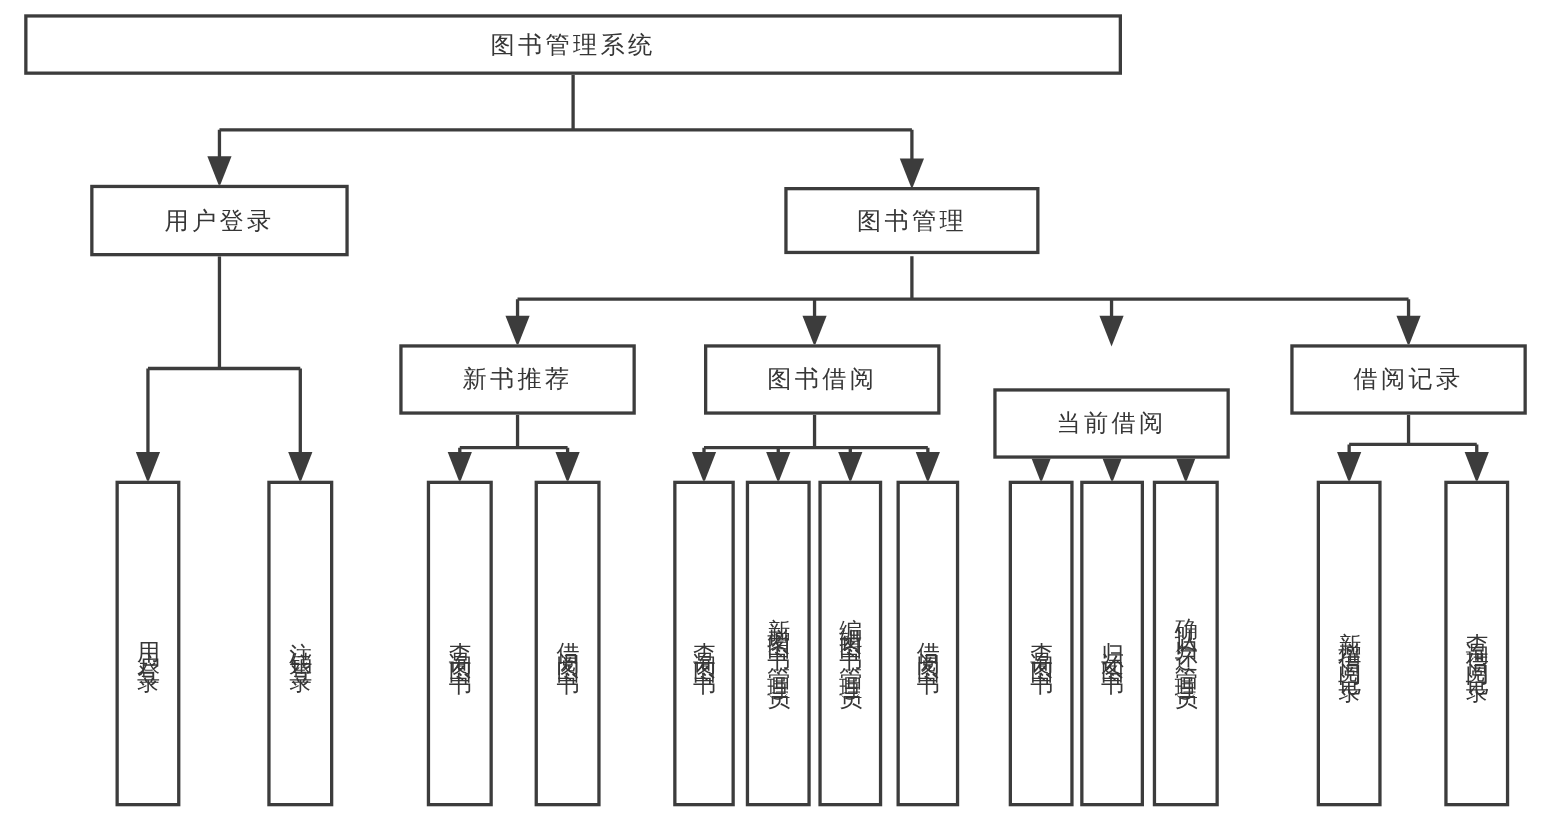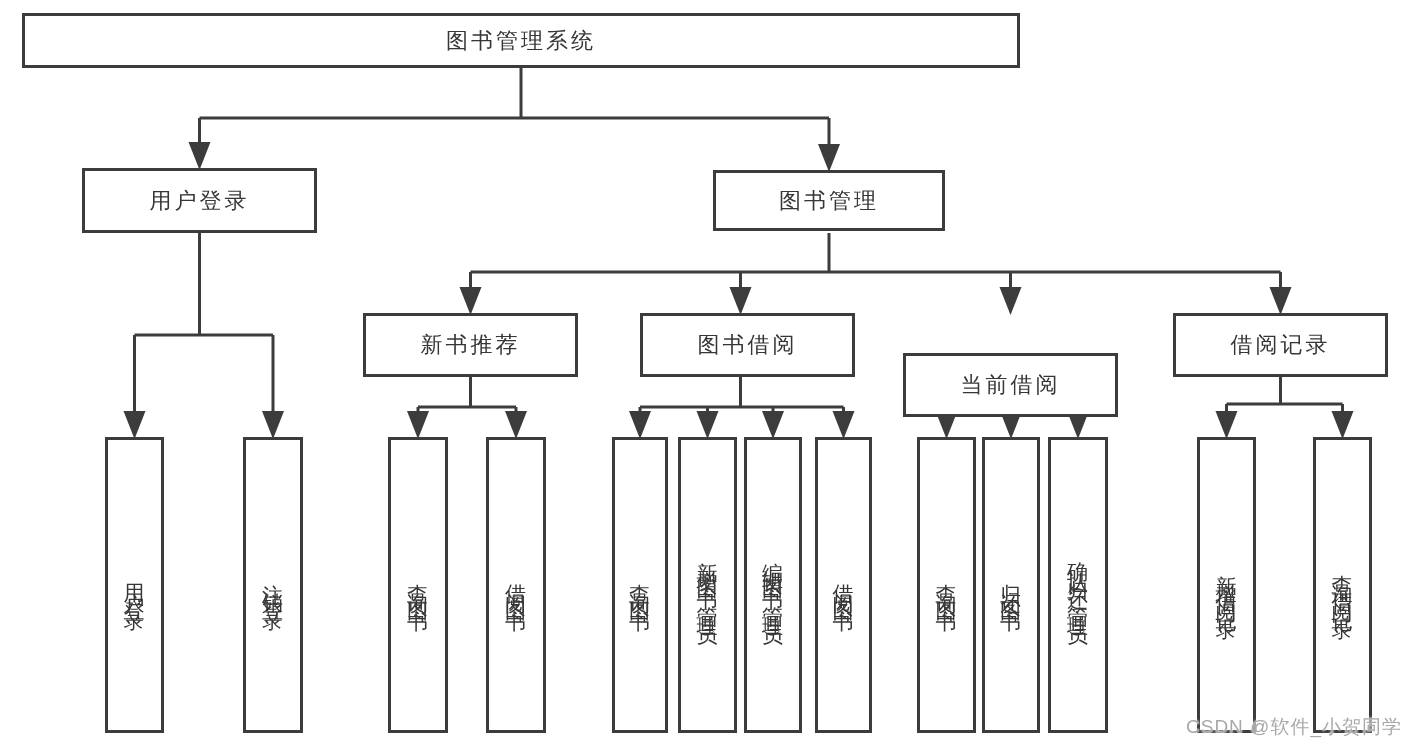--- a/index.html
+++ b/index.html
@@ -137,14 +137,13 @@
       <div class="node vertical" style="left: 1048px; top: 437px; width: 60px; height: 296px; border-color: rgb(60, 60, 60);">
         <span class="label">确认归还（管理员）</span>
       </div>
       <div class="node vertical" style="left: 1197px; top: 437px; width: 59px; height: 296px; border-color: rgb(60, 60, 60);">
         <span class="label">新增借阅记录</span>
       </div>
       <div class="node vertical" style="left: 1313px; top: 437px; width: 59px; height: 296px; border-color: rgb(60, 60, 60);">
         <span class="label">查询借阅记录</span>
       </div>
     </div>
-  <div id="watermark">CSDN @软件_小贺同学</div>
 </div>
 
 </body></html>

